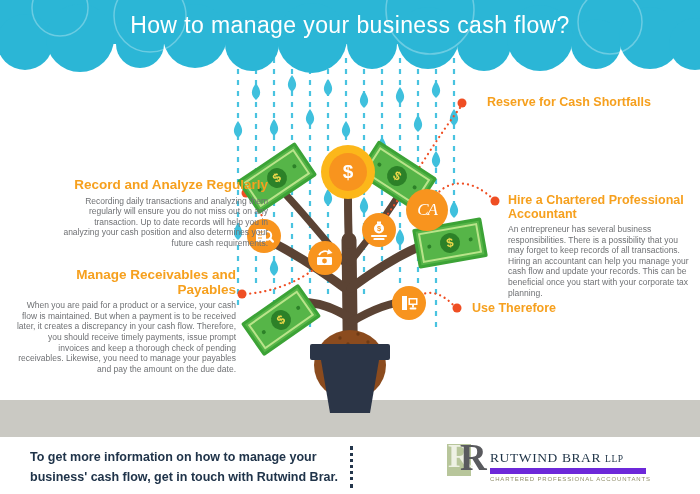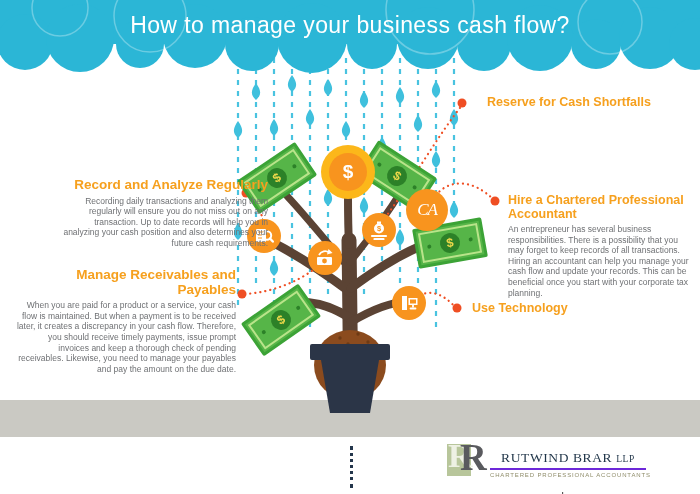--- a/index.html
+++ b/index.html
@@ -67,21 +67,21 @@
   .footer-divider{position:absolute;left:350px;top:446px;height:42px;width:0;
               border-left:3px dotted #24364c;}
   .logo-mark{position:absolute;left:447px;top:440px;width:44px;height:50px;}
   .mark-sq{position:absolute;left:0;top:4px;width:24px;height:32px;background:#b8c69b;}
   .mark-r-light{position:absolute;left:1px;top:-3px;font-family:"Liberation Serif",serif;
               font-weight:bold;font-size:34px;color:#eef1e4;}
   .mark-r-dark{position:absolute;left:13px;top:-4px;font-family:"Liberation Serif",serif;
               font-weight:bold;font-size:37px;color:#595a5e;}
   .logo-text{position:absolute;left:490px;top:450px;width:156px;}
   .logo-name{font-family:"Liberation Serif",serif;color:#1e3347;font-size:13.5px;
-             letter-spacing:.6px;border-bottom:2px solid #6d28d9;padding-bottom:2px;white-space:nowrap;text-align:center;}
+             letter-spacing:.6px;border-bottom:6px solid #6d28d9;padding-bottom:2px;white-space:nowrap;}
   .logo-name .llp{font-size:9.5px;}
   .logo-tagline{margin-top:2px;color:#8f8d6a;font-size:6px;letter-spacing:.85px;white-space:nowrap;}
   .logo-site{margin-top:12px;color:#2e2e2e;font-size:10.5px;text-align:center;width:146px;
              text-decoration:none;display:block;}
 </style>
 </head>
 <body>
 
 <div class="canvas">
 
@@ -275,23 +275,24 @@
     <p>When you are paid for a product or a service, your cash flow is maintained. But when a payment is to be received later, it creates a discrepancy in your cash flow. Therefore, you should receive timely payments, issue prompt invoices and keep a thorough check of pending receivables. Likewise, you need to manage your payables and pay the amount on the due date.</p>
   </div>
   <div class="sec sec-right sec-reserve">
     <h3>Reserve for Cash Shortfalls</h3>
   </div>
   <div class="sec sec-right sec-hire">
     <h3>Hire a Chartered Professional Accountant</h3>
     <p>An entrepreneur has several business responsibilities. There is a possibility that you may forget to keep records of all transactions. Hiring an accountant can help you manage your cash flow and update your records. This can be beneficial once you start with your corporate tax planning.</p>
   </div>
   <div class="sec sec-right sec-tech">
-    <h3>Use Technology</h3>
-  </div>
-
+    <h3>Use Therefore</h3>
+  </div>
+
+  <div class="footer-msg">To get more information on how to manage your business' cash flow, get in touch with Rutwind Brar.</div>
   <div class="footer-divider"></div>
 
   <div class="logo-mark">
     <span class="mark-sq"></span>
     <span class="mark-r-light">R</span>
     <span class="mark-r-dark">R</span>
   </div>
   <div class="logo-text">
     <div class="logo-name">
       <span>RUTWIND BRAR</span>

